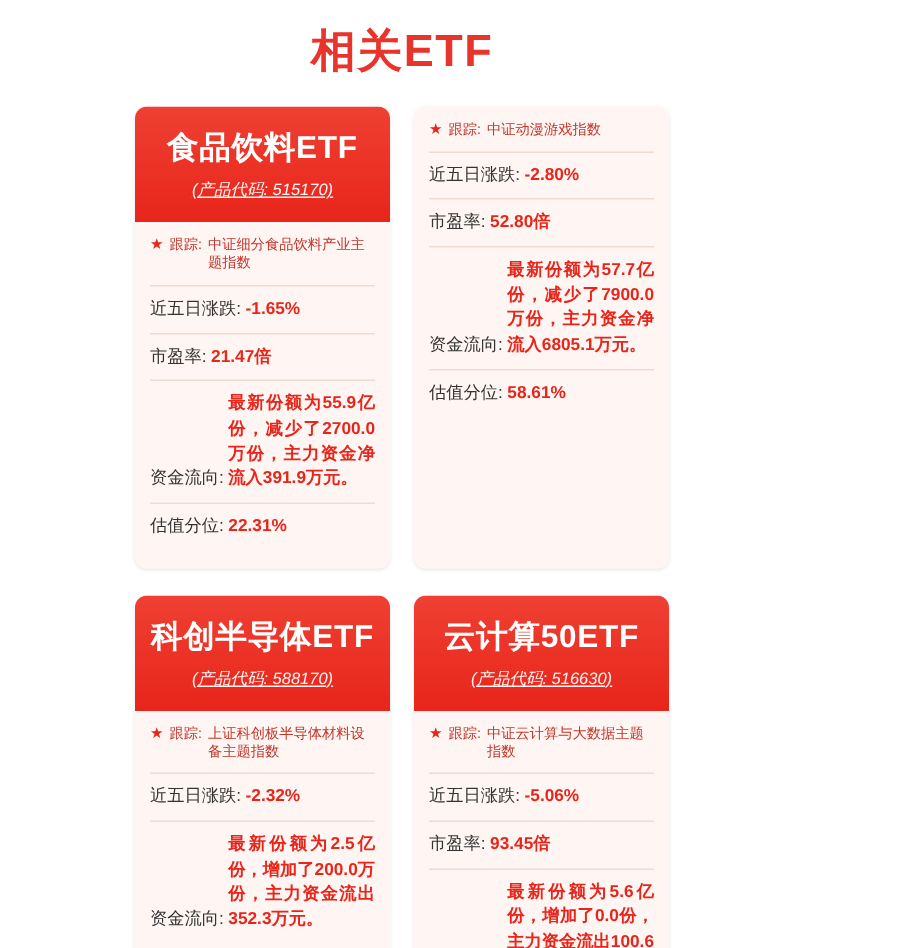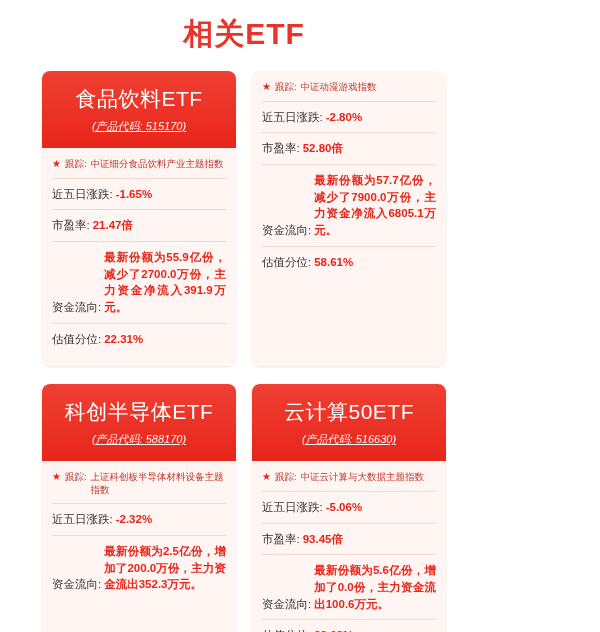--- a/index.html
+++ b/index.html
@@ -12,20 +12,21 @@
     background: #ffffff;
     font-family: "Liberation Sans", sans-serif;
     color: #222;
     overflow: hidden;
   }
   .page {
     width: 488px;
     height: 632px;
     position: relative;
     box-sizing: border-box;
+    padding-left: 48px;
   }
   .page-title {
     text-align: center;
     font-size: 30px;
     font-weight: bold;
     color: #e8342a;
     letter-spacing: 1px;
     padding: 14px 0 16px 0;
     margin: 0;
   }
@@ -45,21 +46,21 @@
     flex-direction: column;
   }
   .card-head {
     background: linear-gradient(180deg, #ef4033 0%, #e8251a 100%);
     color: #ffffff;
     text-align: center;
     padding: 16px 6px 14px 6px;
   }
   .card-title {
     font-size: 21px;
-    font-weight: normal;
+    font-weight: bold;
     line-height: 1.15;
     letter-spacing: 0.5px;
   }
   .card-code {
     font-size: 11px;
     margin-top: 8px;
     opacity: 0.95;
     font-style: italic;
     text-decoration: underline;
   }

